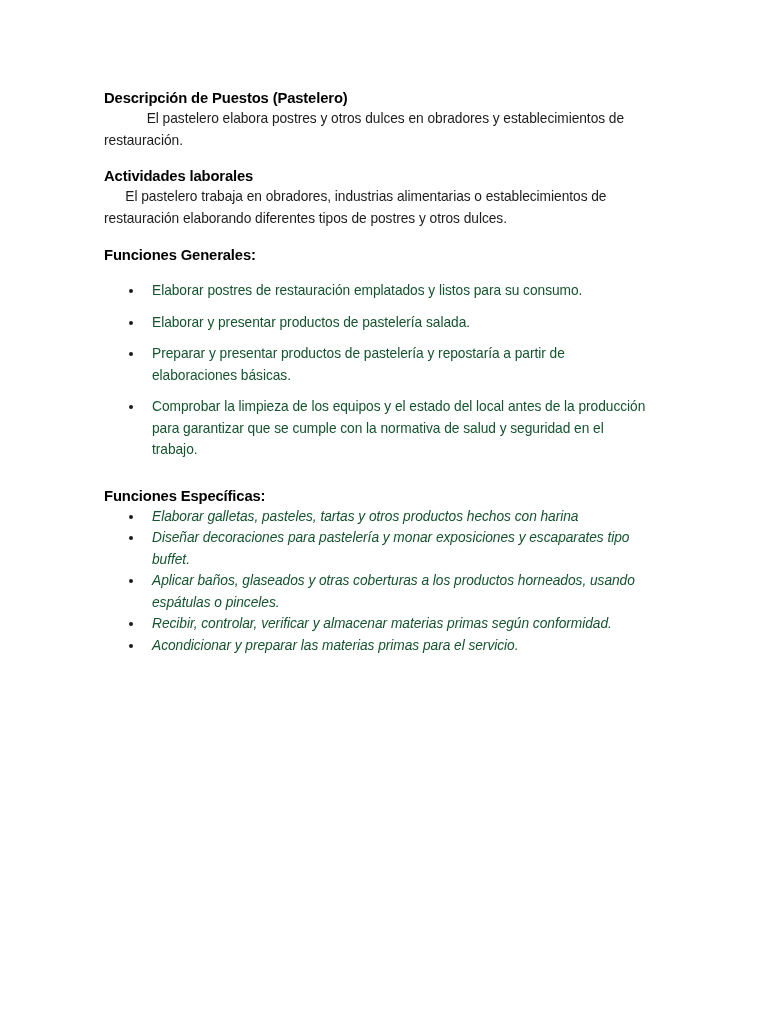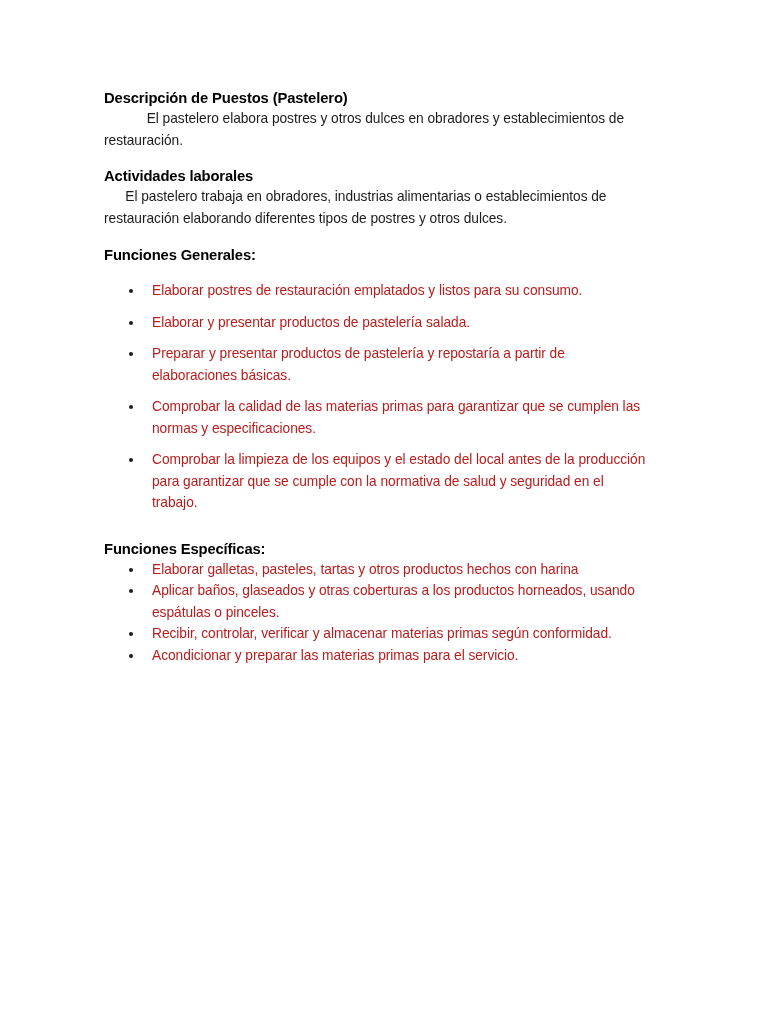--- a/index.html
+++ b/index.html
@@ -73,21 +73,21 @@
   ul.bullets {
     list-style: none;
     margin: 0;
     padding: 0;
   }
   ul.bullets > li {
     position: relative;
     padding-left: 48px;
     font-size: 14.2px;
     line-height: 21.5px;
-    color: #b91c1c;
+    color: #14532d;
     letter-spacing: -0.05px;
   }
   ul.bullets > li .li-text {
     display: block;
     transform: scaleX(0.97);
     transform-origin: left top;
   }
   ul.bullets > li::before {
     content: "";
     position: absolute;
@@ -97,21 +97,21 @@
     height: 4px;
     border-radius: 50%;
     background: #1c1c1c;
   }
 
   
   ul.bullets.spaced > li { margin-bottom: 10px; }
   ul.bullets.spaced > li:last-child { margin-bottom: 7px; }
 
   
-  ul.bullets.tight > li { margin-bottom: 0; }
+  ul.bullets.tight > li { margin-bottom: 0; font-style: italic; }
 
   .block-gap-generales { height: 18px; }
 </style>
 </head>
 <body>
 
 <div class="page">
   <div class="doc-body">
 
     <h1 class="section-heading h-title">Descripción de Puestos (Pastelero)</h1>
@@ -134,34 +134,34 @@
       <li>
         <span class="li-text">Elaborar postres de restauración emplatados y listos para su consumo.</span>
       </li>
       <li>
         <span class="li-text">Elaborar y presentar productos de pastelería salada.</span>
       </li>
       <li>
         <span class="li-text">Preparar y presentar productos de pastelería y repostaría a partir de elaboraciones básicas.</span>
       </li>
       <li>
-        <span class="li-text">Comprobar la calidad de las materias primas para garantizar que se cumplen las normas y especificaciones.</span>
-      </li>
-      <li>
         <span class="li-text">Comprobar la limpieza de los equipos y el estado del local antes de la producción para garantizar que se cumple con la normativa de salud y seguridad en el trabajo.</span>
       </li>
     </ul>
 
     <div class="block-gap-generales"></div>
 
     <h2 class="section-heading h-especificas">Funciones Específicas:</h2>
 
     <ul class="bullets tight">
       <li>
         <span class="li-text">Elaborar galletas, pasteles, tartas y otros productos hechos con harina</span>
+      </li>
+      <li>
+        <span class="li-text">Diseñar decoraciones para pastelería y monar exposiciones y escaparates tipo buffet.</span>
       </li>
       <li>
         <span class="li-text">Aplicar baños, glaseados y otras coberturas a los productos horneados, usando espátulas o pinceles.</span>
       </li>
       <li>
         <span class="li-text">Recibir, controlar, verificar y almacenar materias primas según conformidad.</span>
       </li>
       <li>
         <span class="li-text">Acondicionar y preparar las materias primas para el servicio.</span>
       </li>

